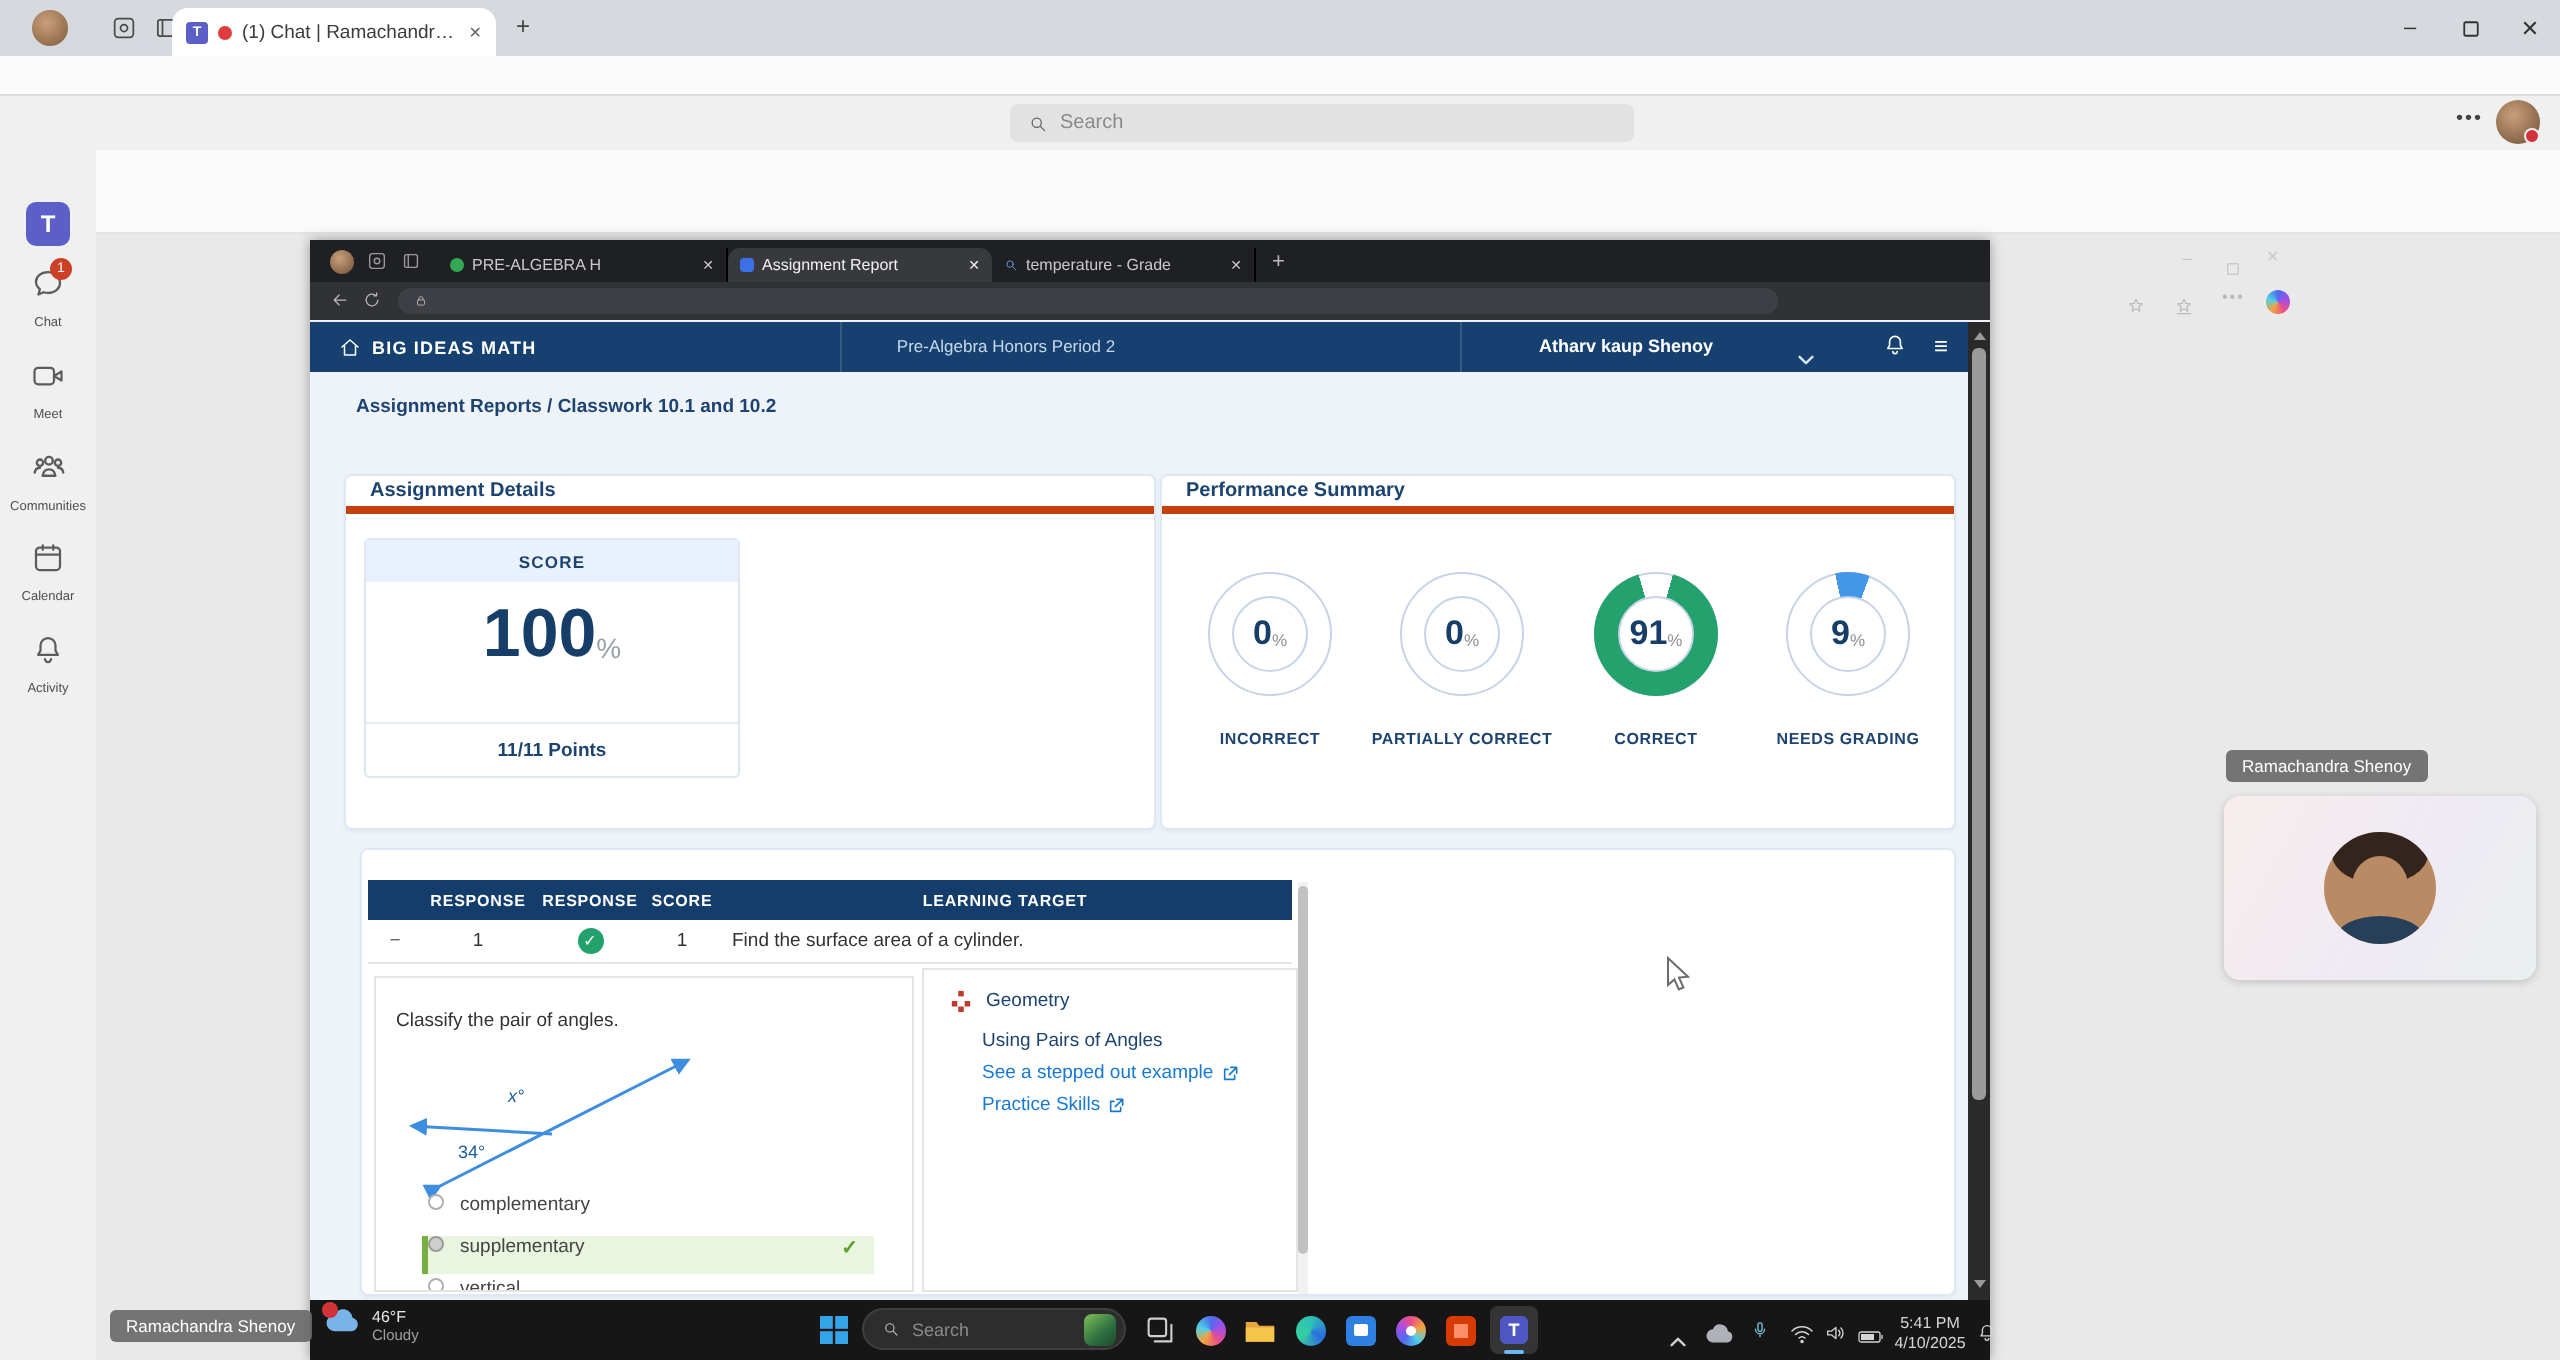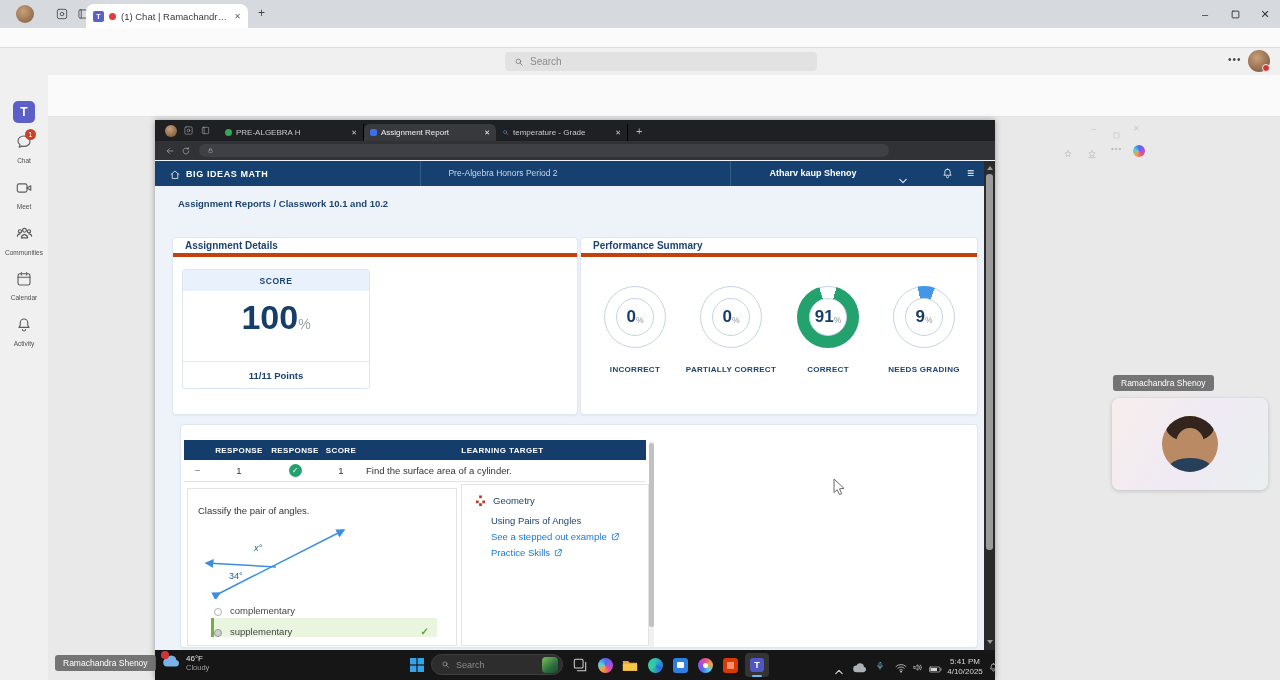--- a/index.html
+++ b/index.html
@@ -62,21 +62,21 @@
   .donut .hole{position:absolute;inset:11px;background:#fff;border:1px solid #c7d3e6;border-radius:50%}
   .dval{position:absolute;inset:0;display:flex;align-items:center;justify-content:center}
   .dval .n{font-size:17px;font-weight:bold;color:#173e68}
   .dval .p{font-size:8.5px;color:#8d9097;margin-top:5px}
   .dlabel{position:absolute;width:100px;text-align:center;font-size:8px;font-weight:bold;color:#1d4370;letter-spacing:.3px}
   .tr{display:flex}
   .th{background:#143d6b;color:#fff;font-size:8px;font-weight:bold;letter-spacing:.4px;
       display:flex;align-items:center;justify-content:center;height:20px}
   .td{display:flex;align-items:center;justify-content:center;height:22px;font-size:9.5px;color:#333;
       background:#fff;border-bottom:1px solid #e4e4e4}
-  .opt{position:absolute;left:26px;width:220px;height:19px;display:flex;align-items:flex-end;gap:8px;font-size:9.5px;color:#444}
+  .opt{position:absolute;left:26px;width:220px;height:19px;display:flex;align-items:flex-start;gap:8px;font-size:9.5px;color:#444}
   .radio{width:8px;height:8px;border:1px solid #b0b0b0;border-radius:50%;background:#fff}
   .opt.sel{left:23px;width:226px;background:#eaf5df;border-left:3px solid #76b041}
   .link{color:#1779cf;font-size:9.5px;display:flex;align-items:center;gap:4px}
 
   
   .tb{left:0;top:530px;width:840px;height:30px;background:#161616;display:block;color:#d5d5d5}
   .tbicon{position:absolute;top:5px;width:20px;height:20px;display:flex;align-items:center;justify-content:center}
   .tray{font-size:8px;color:#d5d5d5}
 
   .nametag{background:rgba(105,105,105,.92);color:#fff;font-size:8.5px;padding:3px 8px;border-radius:3px;white-space:nowrap}

